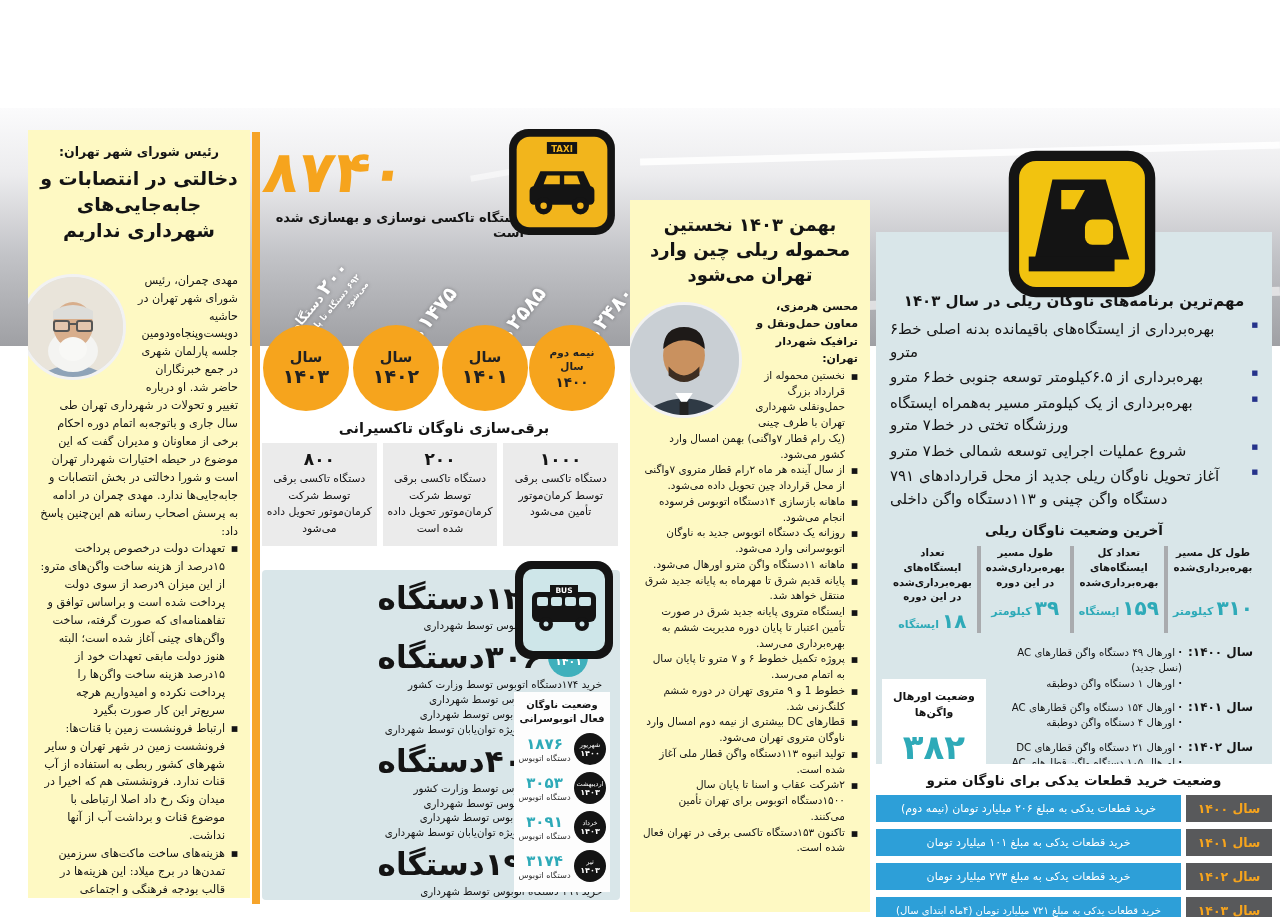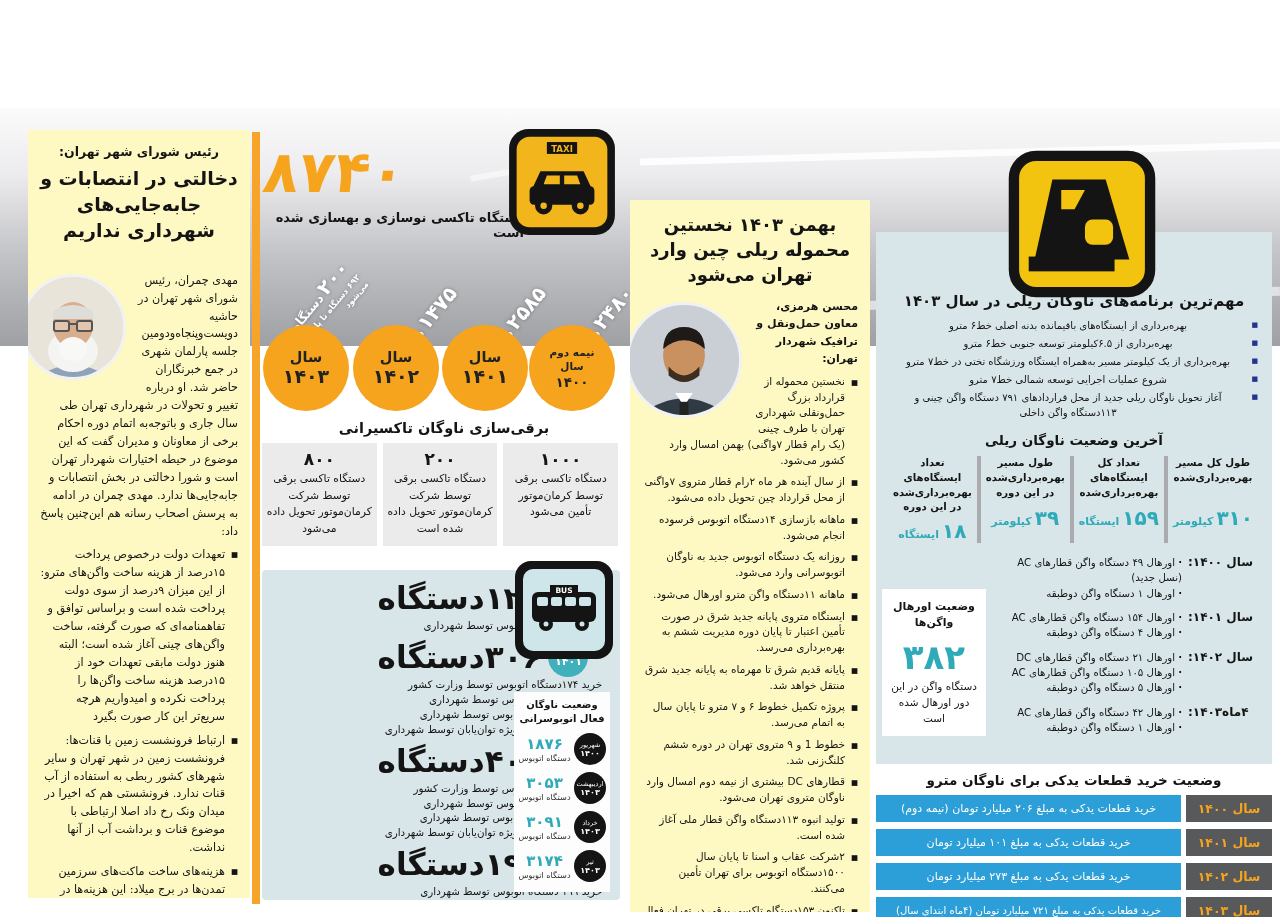--- a/index.html
+++ b/index.html
@@ -19,21 +19,21 @@
   .divider-bar{position:absolute;left:252px;top:132px;width:8px;height:772px;background:#F6A42A;}
   
   .left-article{position:absolute;left:28px;top:130px;width:222px;height:768px;
       padding:12px 12px 10px;box-sizing:border-box;overflow:hidden;}
   .kicker{font-size:12.5px;font-weight:bold;text-align:center;margin:2px 0 6px;}
   .l-title{font-size:19px;line-height:1.38;font-weight:bold;text-align:center;margin:0 0 28px;}
   .body-txt{font-size:11.2px;line-height:1.6;text-align:right;}
   .avatar{border-radius:50%;overflow:hidden;border:3px solid #f2f2f2;background:#dfe3e6;}
   .avatar svg{display:block;}
   .av-left{float:left;width:100px;height:100px;margin:2px 6px 4px -20px;}
-  .bul{position:relative;padding-right:13px;margin-top:6px;}
+  .bul{position:relative;padding-right:13px;}
   .bul::before{content:"■";position:absolute;right:0;top:3px;font-size:7.5px;}
   
   .big-num{position:absolute;left:264px;top:138px;width:200px;color:#F6A41D;
       font-size:58px;font-weight:bold;transform:skewX(-8deg);text-align:left;letter-spacing:2px;}
   .big-cap{position:absolute;left:256px;top:210px;width:268px;font-size:13px;font-weight:bold;text-align:right;}
   .taxi-icon{position:absolute;left:508px;top:128px;width:108px;height:108px;}
   .year-col{position:absolute;top:225px;width:88px;height:195px;}
   .yc1{left:262px;} .yc2{left:352px;} .yc3{left:441px;} .yc4{left:528px;}
   .diag{position:absolute;right:-22px;width:150px;transform:rotate(-50deg);
       transform-origin:100% 100%;text-align:right;color:#fff;font-weight:bold;
@@ -79,21 +79,21 @@
       padding:12px 12px 8px;box-sizing:border-box;overflow:hidden;}
   .m-title{font-size:18px;line-height:1.4;font-weight:bold;text-align:center;margin:0 0 10px;}
   .av-mid{float:left;width:110px;height:110px;margin:4px 6px 6px -16px;}
   .mid-body{font-size:10.5px;line-height:1.5;text-align:right;}
   .mid-intro{font-weight:bold;font-size:11px;line-height:1.6;}
   
   .metro-icon{position:absolute;left:1008px;top:150px;width:148px;height:148px;z-index:3;}
   .rail-panel{position:absolute;left:876px;top:232px;width:396px;height:532px;
       box-sizing:border-box;padding:58px 14px 6px;overflow:hidden;}
   .rail-head{font-size:15px;font-weight:bold;text-align:center;margin:2px 0 8px;}
-  .plan{position:relative;padding-right:12px;font-size:10px;line-height:1.5;margin-top:3px;text-align:center;}
+  .plan{position:relative;padding-right:12px;font-size:15px;line-height:1.5;margin-top:3px;text-align:left;}
   .plan::before{content:"■";position:absolute;right:0;top:2px;font-size:7px;color:#26338B;}
   .status-head{font-size:13.5px;font-weight:bold;text-align:center;margin:12px 0 8px;}
   .stats-row{display:flex;}
   .stat{flex:1;text-align:center;padding:0 5px;}
   .stat + .stat{border-right:4px solid #A9ABAE;}
   .stat .sl{font-size:10.2px;font-weight:bold;line-height:1.45;min-height:46px;}
   .stat .sv{margin-top:4px;color:#2EAAB8;font-weight:bold;}
   .stat .svn{font-size:20px;} .stat .svu{font-size:11px;margin-right:3px;}
   .ovh-area{position:relative;margin-top:12px;}
   .ovh-row{display:flex;gap:6px;margin-bottom:9px;margin-left:112px;}
@@ -360,22 +360,22 @@
           <path d="M36 56 Q50 72 64 56 L64 64 Q50 76 36 64 Z" fill="#3E2E22"></path>
           <rect x="46" y="88" width="8" height="12" fill="#222"></rect>
         </svg>
       </div>
       <span class="mid-intro">محسن هرمزی، معاون حمل‌ونقل و ترافیک شهردار تهران:</span>
       <div class="bul">نخستین محموله از قرارداد بزرگ حمل‌ونقلی شهرداری تهران با طرف چینی (یک رام قطار ۷واگنی) بهمن امسال وارد کشور می‌شود.</div>
       <div class="bul">از سال آینده هر ماه ۲رام قطار متروی ۷واگنی از محل قرارداد چین تحویل داده می‌شود.</div>
       <div class="bul">ماهانه بازسازی ۱۴دستگاه اتوبوس فرسوده انجام می‌شود.</div>
       <div class="bul">روزانه یک دستگاه اتوبوس جدید به ناوگان اتوبوسرانی وارد می‌شود.</div>
       <div class="bul">ماهانه ۱۱دستگاه واگن مترو اورهال می‌شود.</div>
+      <div class="bul">پایانه قدیم شرق تا مهرماه به پایانه جدید شرق منتقل خواهد شد.</div>
       <div class="bul">ایستگاه متروی پایانه جدید شرق در صورت تأمین اعتبار تا پایان دوره مدیریت ششم به بهره‌برداری می‌رسد.</div>
-      <div class="bul">پایانه قدیم شرق تا مهرماه به پایانه جدید شرق منتقل خواهد شد.</div>
       <div class="bul">پروژه تکمیل خطوط ۶ و ۷ مترو تا پایان سال به اتمام می‌رسد.</div>
       <div class="bul">خطوط 1 و ۹ متروی تهران در دوره ششم کلنگ‌زنی شد.</div>
       <div class="bul">قطارهای DC بیشتری از نیمه دوم امسال وارد ناوگان متروی تهران می‌شود.</div>
       <div class="bul">تولید انبوه ۱۱۳دستگاه واگن قطار ملی آغاز شده است.</div>
       <div class="bul">۲شرکت عقاب و اسنا تا پایان سال ۱۵۰۰دستگاه اتوبوس برای تهران تأمین می‌کنند.</div>
       <div class="bul">تاکنون ۱۵۳دستگاه تاکسی برقی در تهران فعال شده است.</div>
       
     </div>
   </div>
 

